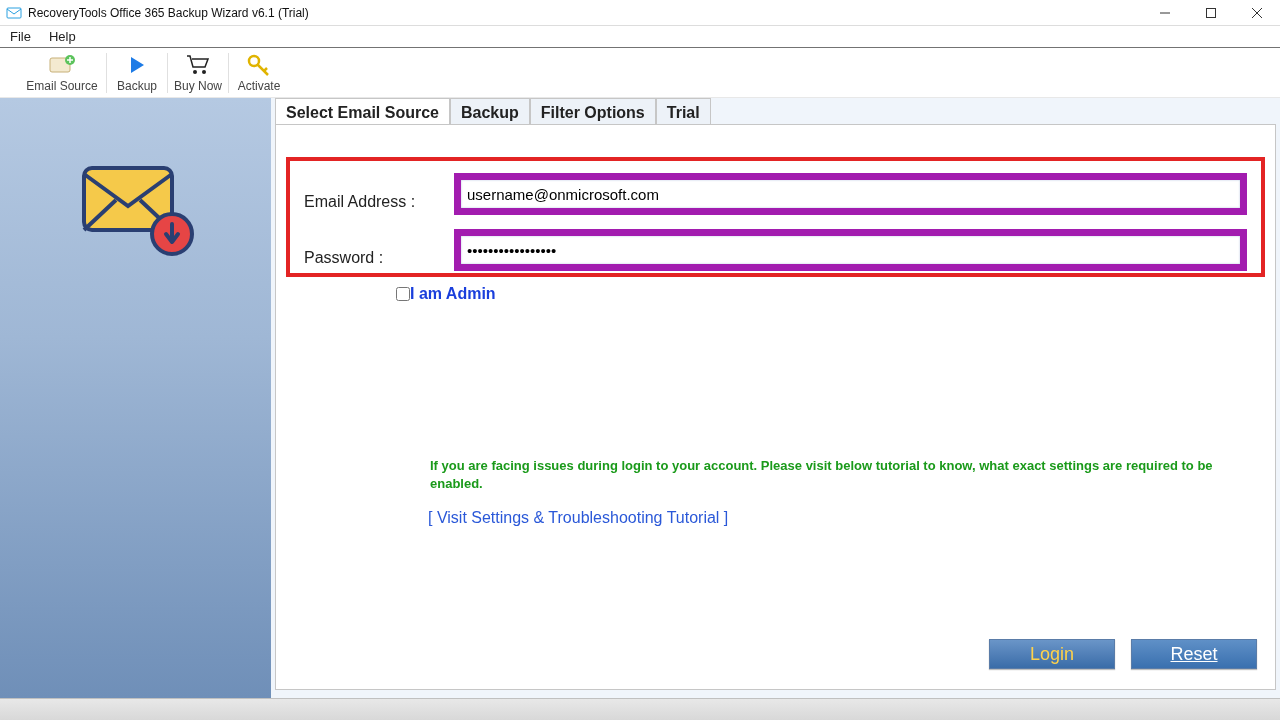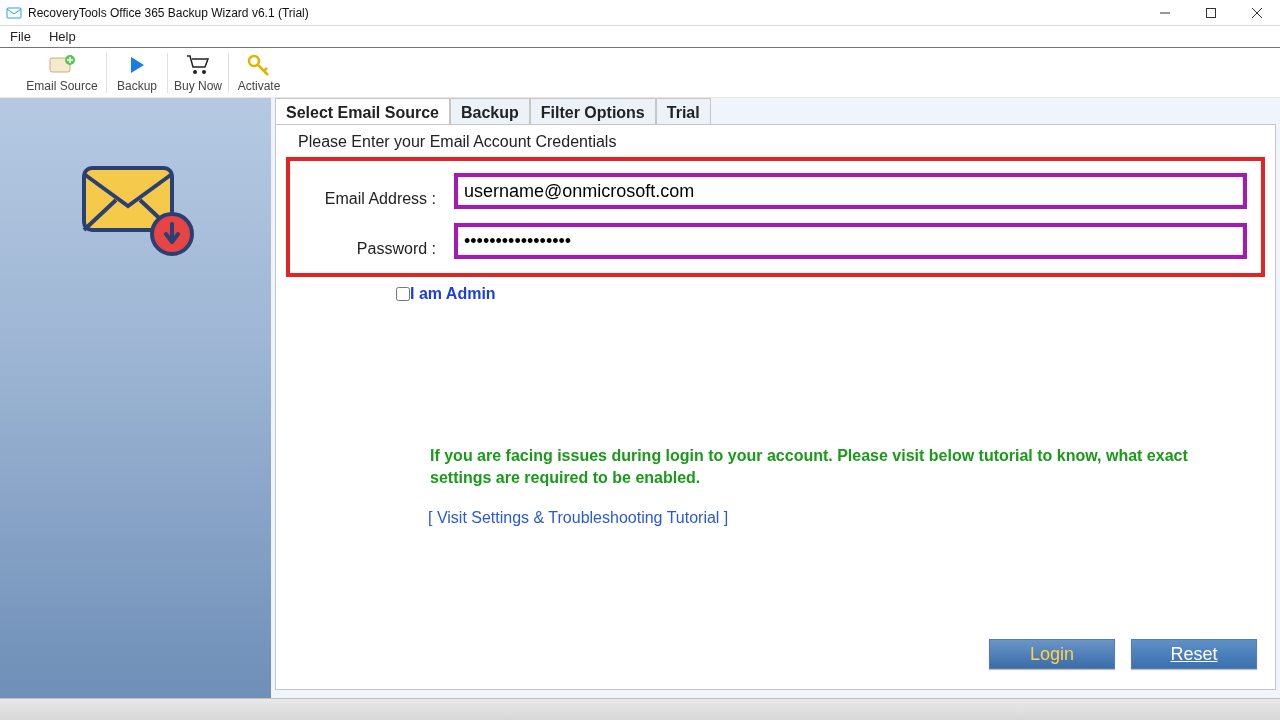--- a/index.html
+++ b/index.html
@@ -31,28 +31,28 @@
   .nav-tabs { display: flex; height: 26px; margin-left: 4px; }
   .nav-tab { height: 26px; padding: 2px 10px 0 10px; font-size: 16px; font-weight: bold; color: #222; border: 1px solid #c6c6c6; border-bottom: none; background: #edf2f8; margin-right: 0; display: flex; align-items: center; }
   .nav-tab.active { background: #fff; }
   .tab-body { position: absolute; top: 26px; left: 4px; right: 4px; bottom: 8px; background: #fff; border: 1px solid #c6c6c6; }
 
   .fieldset-title { position: absolute; top: 8px; left: 22px; font-size: 16px; color: #222; }
 
   .red-frame { position: absolute; top: 32px; left: 10px; right: 10px; height: 120px; border: 4px solid #e32424; padding: 6px 14px; }
 
   .form-row { display: flex; align-items: center; margin-bottom: 14px; }
-  .form-label { width: 150px; text-align: right; font-size: 16px; color: #222; padding-right: 18px; white-space: nowrap; margin-top: 16px; }
-  .form-input { flex: 1; height: 26px; border: 4px solid #a21caf; padding: 14px 6px; font-size: 18px; font-family: inherit; box-shadow: inset 0 0 2px rgba(120,150,200,0.6); }
+  .form-label { width: 150px; font-size: 16px; color: #222; padding-right: 18px; white-space: nowrap; margin-top: 16px; }
+  .form-input { flex: 1; height: 26px; border: 7px solid #a21caf; padding: 14px 6px; font-size: 15px; font-family: inherit; box-shadow: inset 0 0 2px rgba(120,150,200,0.6); }
 
   .admin-row { position: absolute; top: 160px; left: 120px; display: flex; align-items: center; gap: 0; }
   .admin-row input[type=checkbox] { width: 14px; height: 14px; }
   .admin-label { font-size: 16px; font-weight: bold; color: #1a3fdc; }
 
-  .hint-text { position: absolute; top: 320px; left: 154px; right: 40px; font-size: 16px; font-weight: bold; color: #1a9a1a; line-height: 1.35; }
+  .hint-text { position: absolute; top: 332px; left: 154px; right: 40px; font-size: 13px; font-weight: bold; color: #1a9a1a; line-height: 1.35; }
   .tutorial-link { position: absolute; top: 384px; left: 152px; font-size: 16px; color: #2a58d8; }
 
   .button-row { position: absolute; bottom: 20px; right: 18px; display: flex; gap: 16px; }
   .btn { width: 126px; height: 30px; border: 1px solid #5a7ca8; background: linear-gradient(#5f90c7, #3a70af); color: #fff; font-size: 18px; display: flex; align-items: center; justify-content: center; cursor: default; box-shadow: 0 1px 1px rgba(0,0,0,0.25); }
   .btn .ul { text-decoration: underline; }
   .btn.login { color: #ffd24a; background: linear-gradient(#6a95c8, #3a6ca8); }
 
   .statusbar { height: 22px; background: linear-gradient(#e8e8e8, #d8d8d8); border-top: 1px solid #c0c0c0; position: absolute; bottom: 0; left: 0; right: 0; }
 
   .app-icon { width: 16px; height: 16px; }
@@ -155,21 +155,20 @@
 
   <div class="main-panel">
     <div class="nav-tabs">
       <div class="nav-tab active">Select Email Source</div>
       <div class="nav-tab">Backup</div>
       <div class="nav-tab">Filter Options</div>
       <div class="nav-tab">Trial</div>
     </div>
 
     <div class="tab-body">
-      <div class="fieldset-title">Please Enter your Email Account Credentials</div>
 
       <div class="red-frame">
         <div class="form-row" style="margin-top:6px;">
           <div class="form-label">Email Address :</div>
           <input class="form-input" type="text" value="username@onmicrosoft.com" style="">
         </div>
         <div class="form-row">
           <div class="form-label">Password :</div>
           <input class="form-input" type="text" style="font-family: Arial; letter-spacing: 0px;" value="•••••••••••••••••">
         </div>

